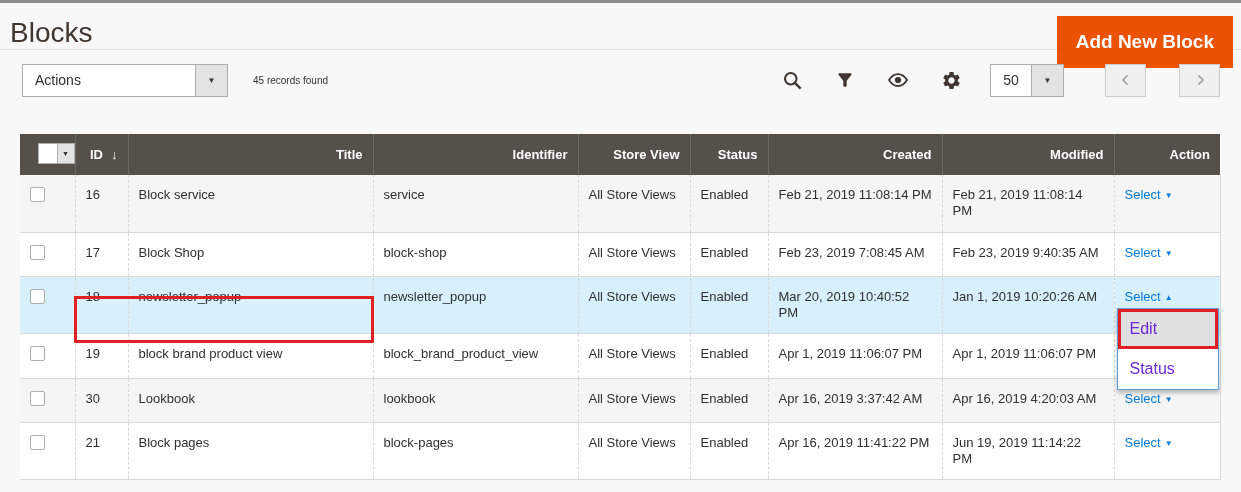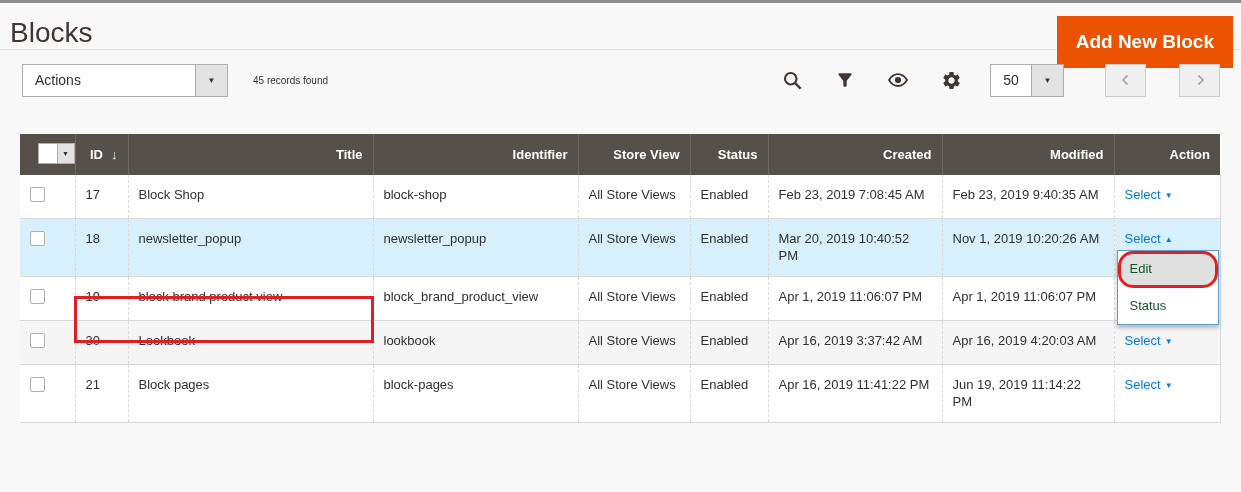--- a/index.html
+++ b/index.html
@@ -83,21 +83,21 @@
   .cb-widget .cb-caret { width:17px; background:#e3e3e3; border-left:1px solid #adadad; display:flex; align-items:center; justify-content:center; font-size:7px; color:#333; }
 
   td.col-action { position:relative; overflow:visible; }
   .select-link { color:#007bdb; cursor:pointer; white-space:nowrap; }
   .select-link .caret { font-size:8px; margin-left:4px; position:relative; top:-1px; }
 
   .action-menu {
     position:absolute; top:31px; right:1px; width:102px; z-index:8;
     background:#fff; border:1px solid #5b9fd0; box-shadow:0 3px 4px rgba(0,0,0,.25);
   }
-  .menu-item { padding:10px 12px; font-size:13px; color:#14532d; cursor:pointer; background:#fff;border-radius:15px; }
+  .menu-item { padding:10px 12px; font-size:16px; color:#6d28d9; cursor:pointer; background:#fff; }
   .menu-item.selected { background:#e0e0e0; border:3px solid #e01f22; padding:7px 9px; }
 
   .red-box { position:absolute; border:3px solid #e01f22; pointer-events:none; z-index:9; }
 </style>
 </head>
 <body>
 
 <div class="topbar"></div>
 
 <header class="page-header">
@@ -177,40 +177,51 @@
       <th>Title</th>
       <th>Identifier</th>
       <th>Store View</th>
       <th>Status</th>
       <th>Created</th>
       <th>Modified</th>
       <th>Action</th>
     </tr>
   </thead>
   <tbody>
+      <tr class="stripe">
+        <td class="col-cb"><span class="cb-box"></span></td>
+        <td class="col-id">16</td>
+        <td class="col-title">Block service</td>
+        <td class="col-ident">service</td>
+        <td class="col-store">All Store Views</td>
+        <td class="col-status">Enabled</td>
+        <td class="col-created">Feb 21, 2019 11:08:14 PM</td>
+        <td class="col-modified">Feb 21, 2019 11:08:14 PM</td>
+        <td class="col-action"><span class="select-link">Select<span class="caret">▼</span></span></td>
+      </tr>
       <tr>
         <td class="col-cb"><span class="cb-box"></span></td>
         <td class="col-id">17</td>
         <td class="col-title">Block Shop</td>
         <td class="col-ident">block-shop</td>
         <td class="col-store">All Store Views</td>
         <td class="col-status">Enabled</td>
         <td class="col-created">Feb 23, 2019 7:08:45 AM</td>
         <td class="col-modified">Feb 23, 2019 9:40:35 AM</td>
         <td class="col-action"><span class="select-link">Select<span class="caret">▼</span></span></td>
       </tr>
       <tr class="highlighted">
         <td class="col-cb"><span class="cb-box"></span></td>
         <td class="col-id">18</td>
         <td class="col-title">newsletter_popup</td>
         <td class="col-ident">newsletter_popup</td>
         <td class="col-store">All Store Views</td>
         <td class="col-status">Enabled</td>
         <td class="col-created">Mar 20, 2019 10:40:52 PM</td>
-        <td class="col-modified">Nov 1, 2019 10:20:26 AM</td>
+        <td class="col-modified">Jan 1, 2019 10:20:26 AM</td>
         <td class="col-action"><span class="select-link">Select<span class="caret">▲</span></span><div class="action-menu">
             <div class="menu-item selected">Edit</div>
             <div class="menu-item">Status</div>
           </div></td>
       </tr>
       <tr>
         <td class="col-cb"><span class="cb-box"></span></td>
         <td class="col-id">19</td>
         <td class="col-title">block brand product view</td>
         <td class="col-ident">block_brand_product_view</td>

